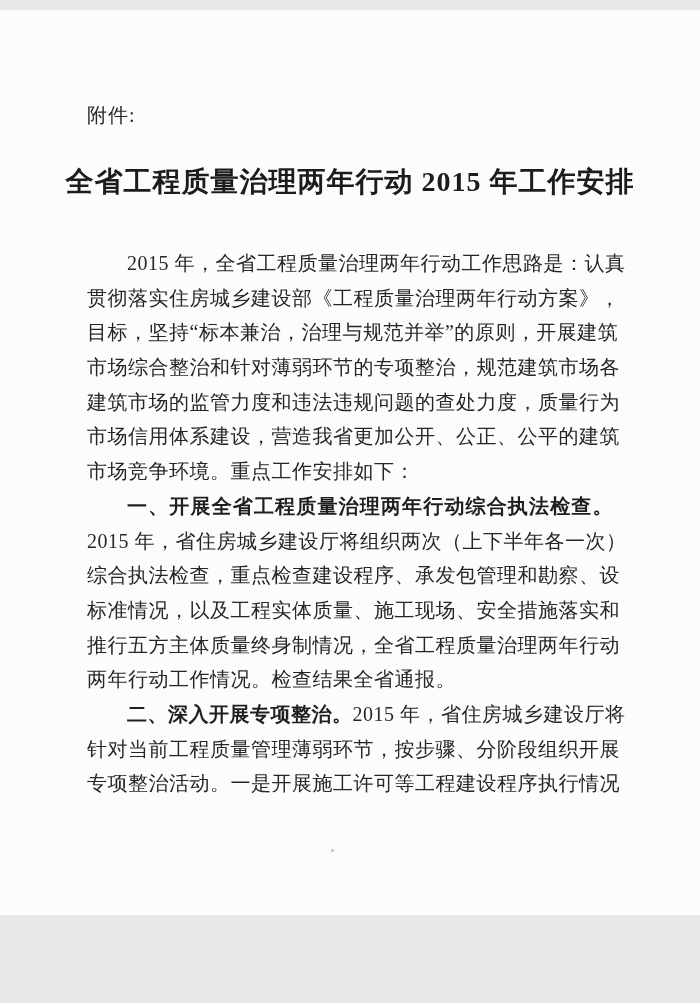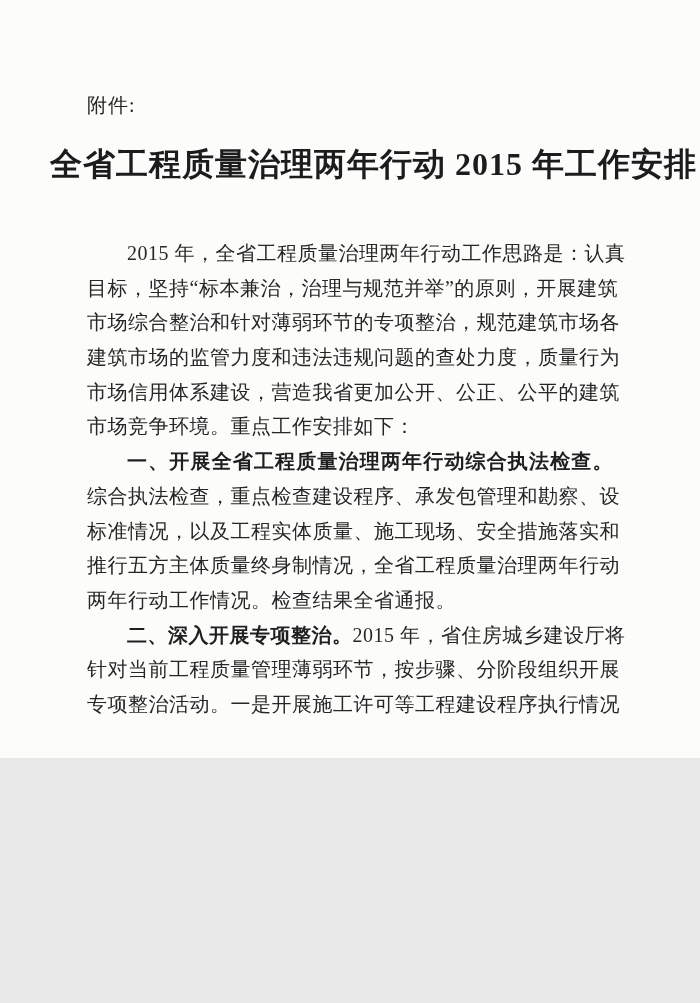--- a/index.html
+++ b/index.html
@@ -3,42 +3,42 @@
 <meta charset="utf-8">
 <style>
   html, body {
     margin: 0;
     padding: 0;
     background: #e8e8e8;
   }
   .page {
     position: relative;
     width: 700px;
-    height: 758px;
-    margin: 0 auto;
+    height: 905px;
+    margin: 10px auto;
     background: #fcfcfb;
     color: #262626;
     font-family: "Liberation Serif", serif;
     overflow: hidden;
   }
   .attachment {
     position: absolute;
     left: 87px;
     top: 92px;
     font-size: 20px;
     letter-spacing: 1px;
   }
   .doc-title {
     position: absolute;
     left: 50px;
     right: 50px;
-    top: 143px;
+    top: 153px;
     margin: 0;
     text-align: center;
-    font-size: 32px;
+    font-size: 28px;
     font-weight: 700;
     letter-spacing: 1px;
     color: #1c1c1c;
     white-space: nowrap;
   }
   .body-text {
     position: absolute;
     left: 87px;
     top: 236px;
     width: 526px;
@@ -90,27 +90,29 @@
 
 <div class="page">
 
   <div class="attachment">附件:</div>
 
   <h1 class="doc-title">全省工程质量治理两年行动 2015 年工作安排</h1>
 
   <div class="body-text">
 
     <div class="line indent">2015 年，全省工程质量治理两年行动工作思路是：认真</div>
+    <div class="line">贯彻落实住房城乡建设部《工程质量治理两年行动方案》，</div>
     <div class="line">目标，坚持“标本兼治，治理与规范并举”的原则，开展建筑</div>
     <div class="line">市场综合整治和针对薄弱环节的专项整治，规范建筑市场各</div>
     <div class="line">建筑市场的监管力度和违法违规问题的查处力度，质量行为</div>
     <div class="line">市场信用体系建设，营造我省更加公开、公正、公平的建筑</div>
     <div class="line para-end">市场竞争环境。重点工作安排如下：</div>
 
     <div class="line indent heading-bold">一、开展全省工程质量治理两年行动综合执法检查。</div>
+    <div class="line">2015 年，省住房城乡建设厅将组织两次（上下半年各一次）</div>
     <div class="line">综合执法检查，重点检查建设程序、承发包管理和勘察、设</div>
     <div class="line">标准情况，以及工程实体质量、施工现场、安全措施落实和</div>
     <div class="line">推行五方主体质量终身制情况，全省工程质量治理两年行动</div>
     <div class="line para-end">两年行动工作情况。检查结果全省通报。</div>
 
     <div class="line indent">
       <span class="heading-bold">二、深入开展专项整治。</span><span>2015 年，省住房城乡建设厅将</span>
     </div>
     <div class="line">针对当前工程质量管理薄弱环节，按步骤、分阶段组织开展</div>
     <div class="line">专项整治活动。一是开展施工许可等工程建设程序执行情况</div>

